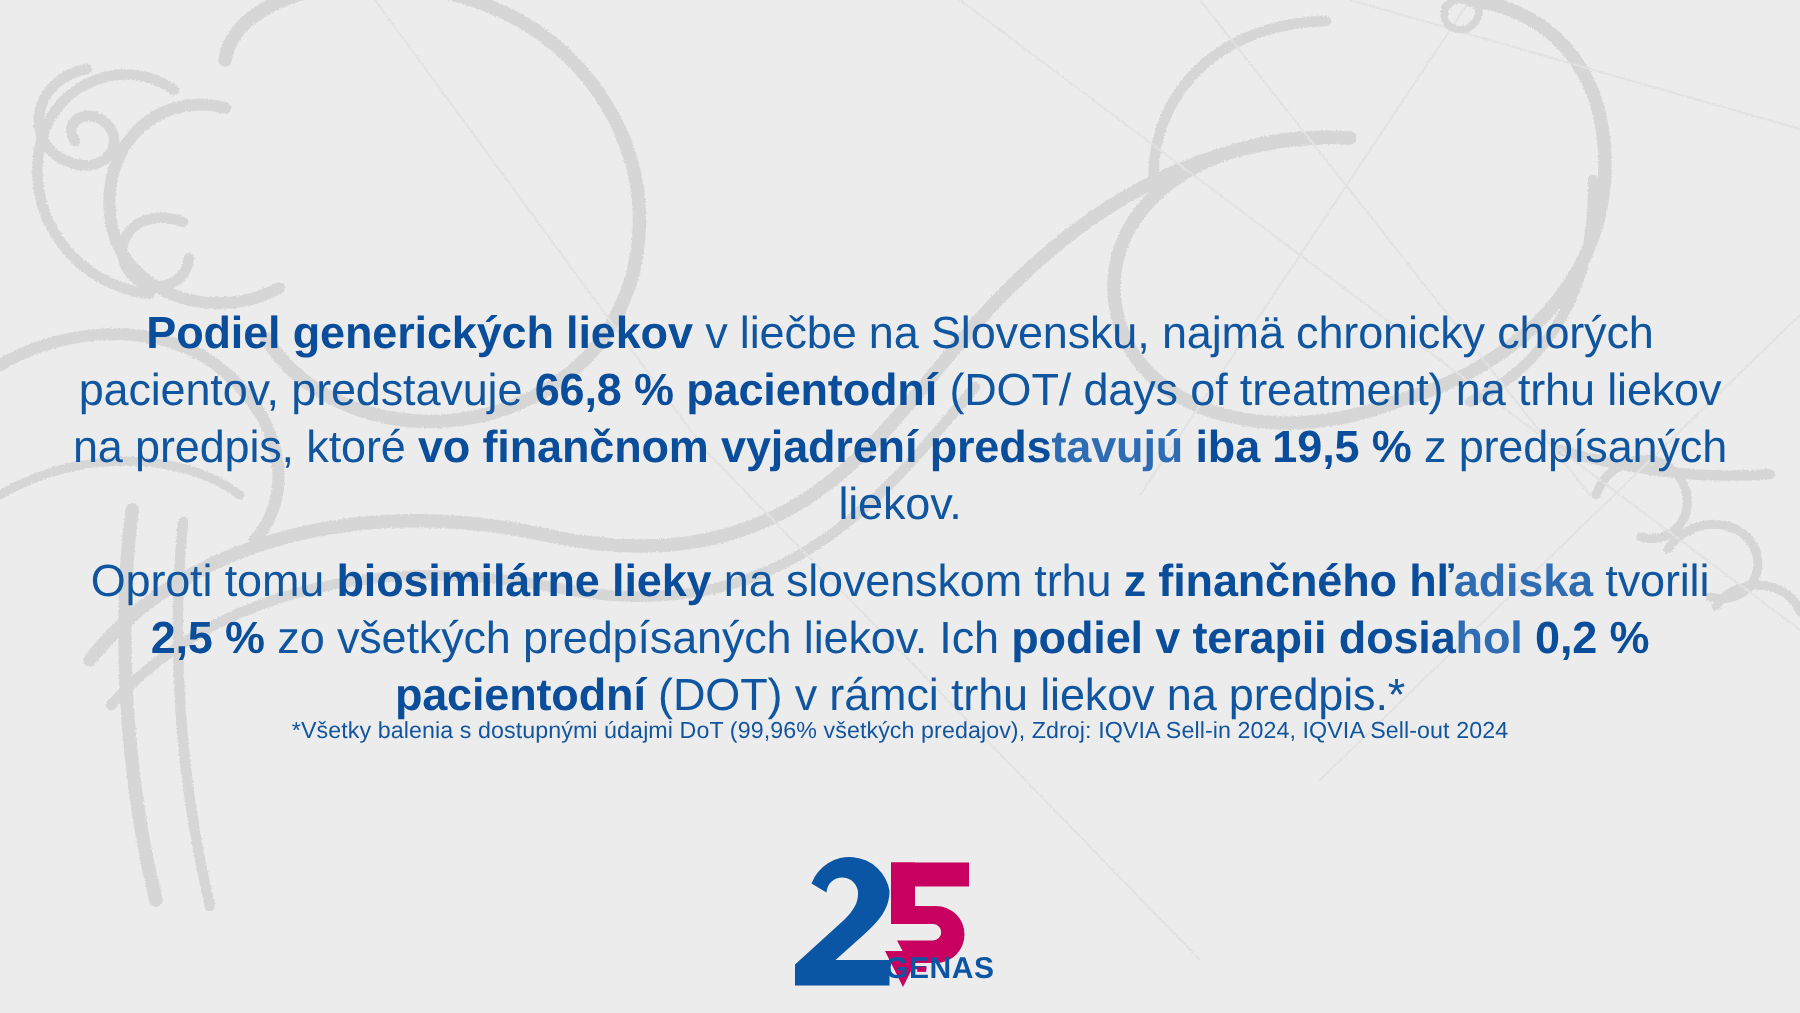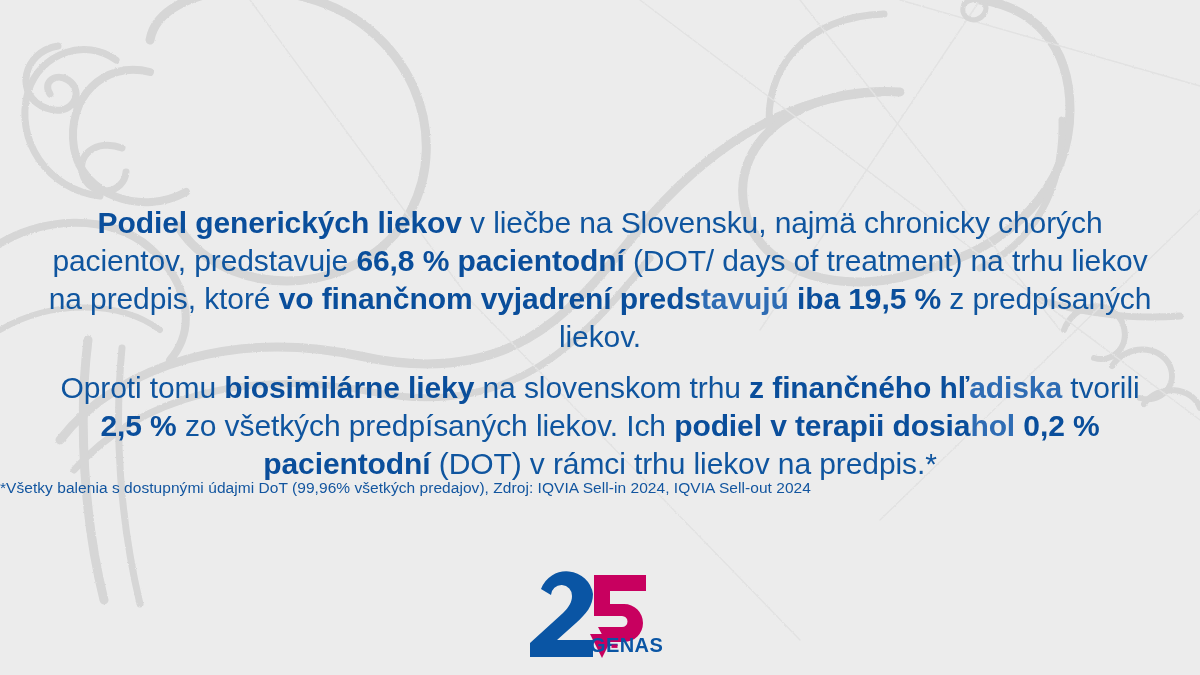--- a/index.html
+++ b/index.html
@@ -64,20 +64,21 @@
     font-weight: 700;
     color: #2e6cb4;
   }
 
   
   #footnote {
     position: absolute;
     left: 0;
     top: 478px;
     width: 1200px;
+    text-align: center;
     z-index: 2;
     font-size: 15.5px;
     line-height: 20px;
     color: #12559f;
     font-weight: 400;
     letter-spacing: 0.05px;
   }
 
   
   #logo {

